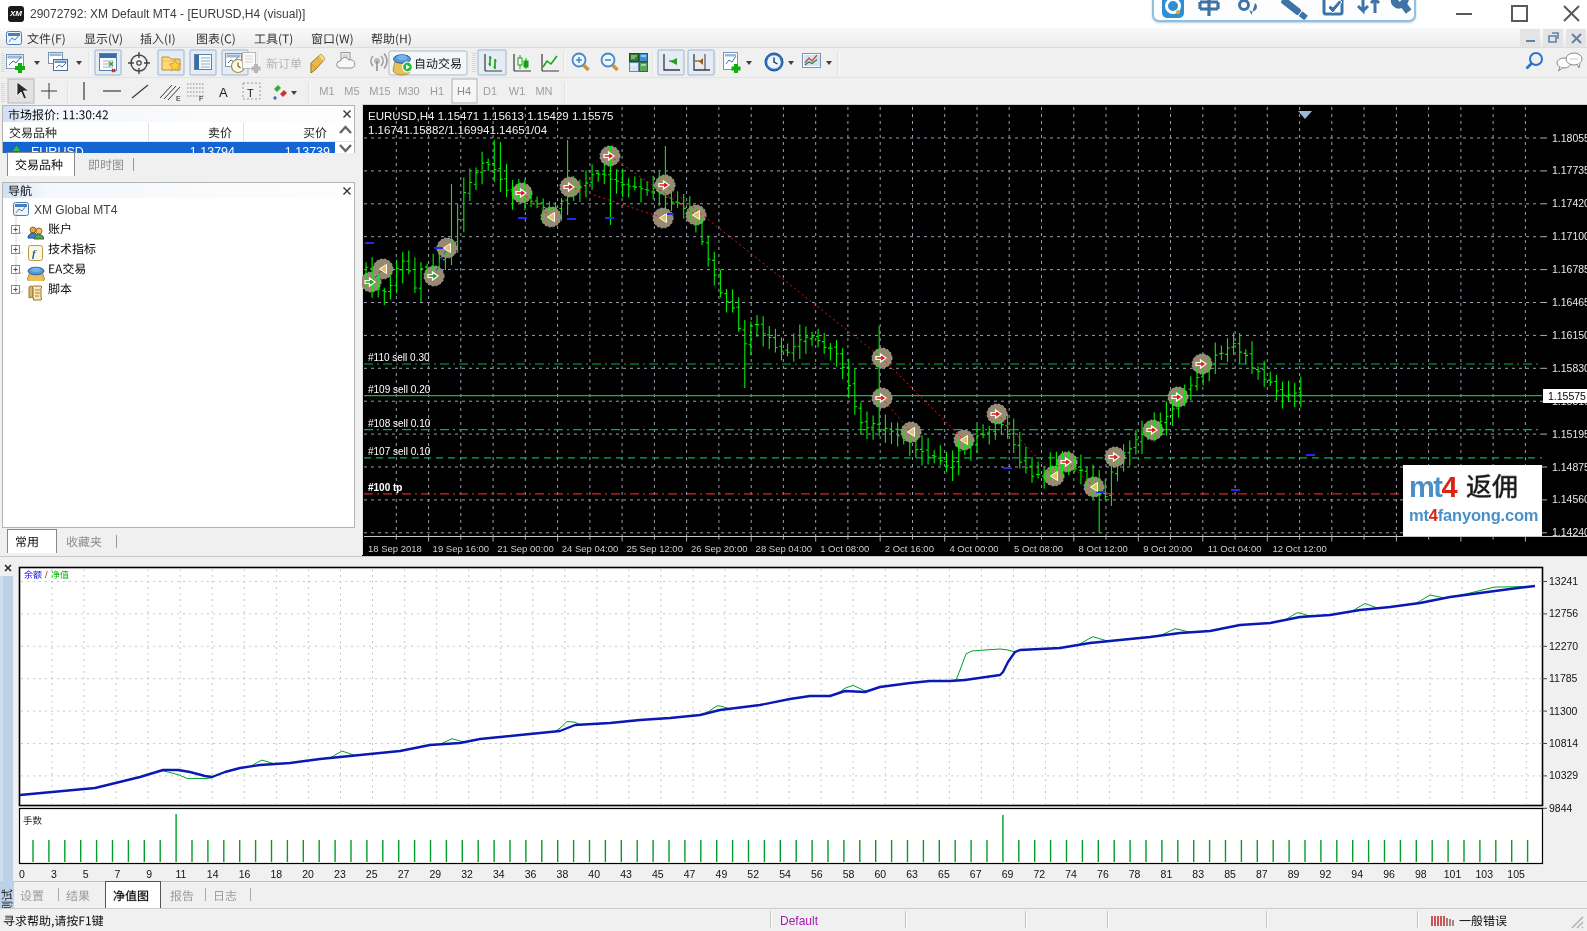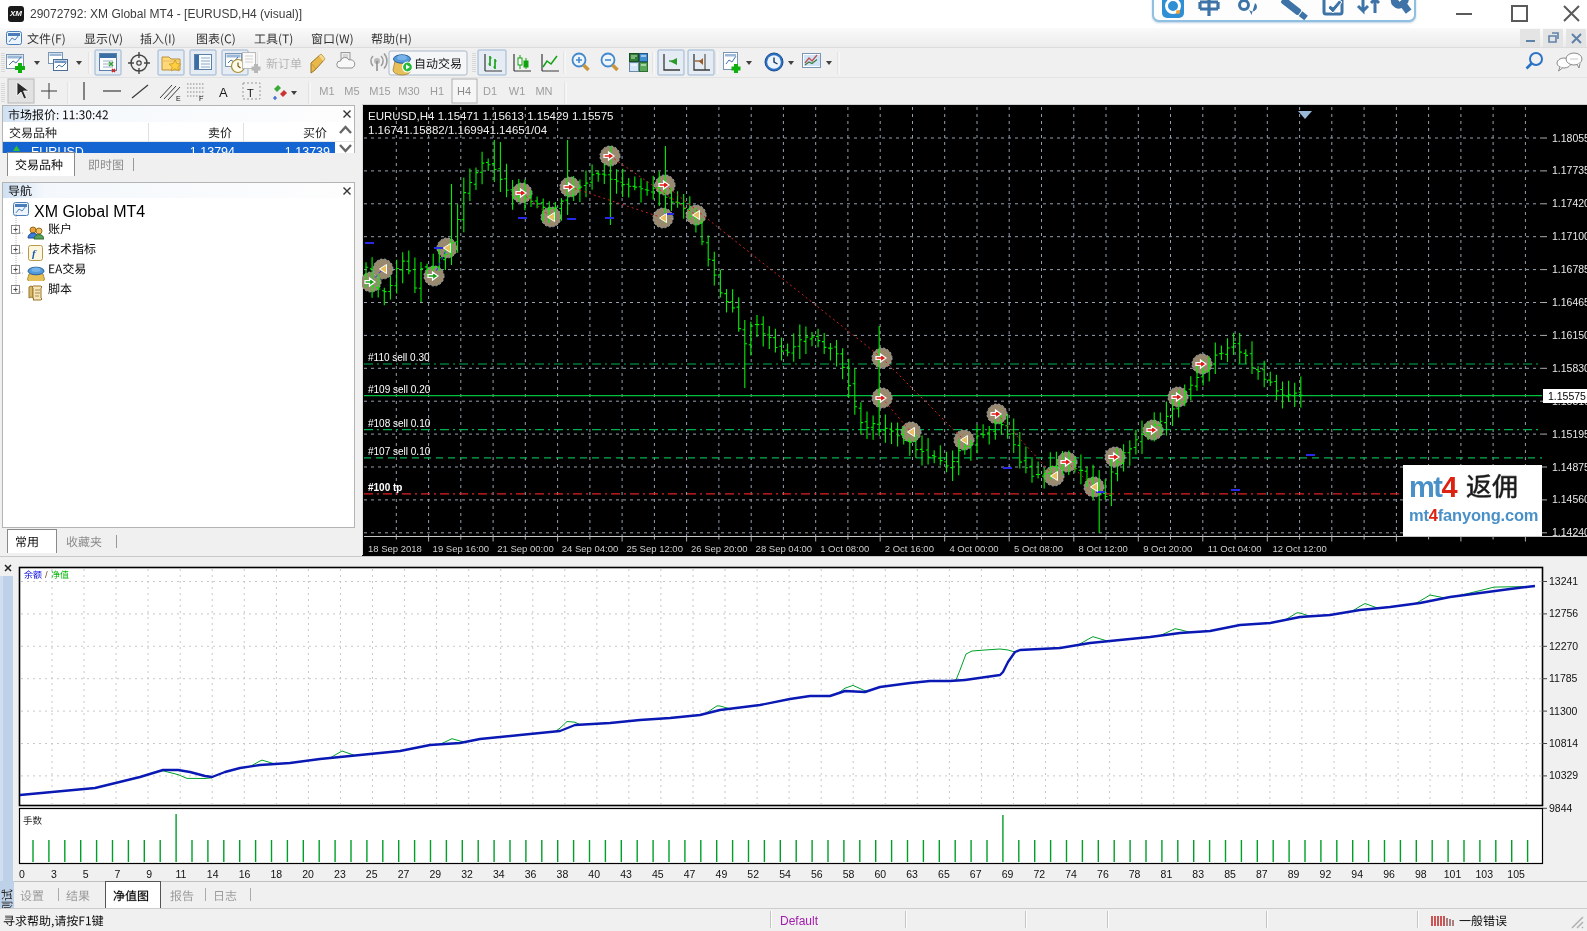--- a/index.html
+++ b/index.html
@@ -2,21 +2,21 @@
 <html><head><meta charset="utf-8"><style>
 *{margin:0;padding:0;box-sizing:border-box}
 html,body{width:1587px;height:931px;overflow:hidden;background:#f0f0f0;
 font-family:"Liberation Sans",sans-serif;-webkit-font-smoothing:antialiased}
 .abs{position:absolute}
 </style></head><body>
 <div class="abs" style="left:0;top:0;width:1404px;height:931px">
 <div class="abs" style="left:0;top:0;width:1587px;height:28px;background:#ffffff"></div>
 <div class="abs" style="left:8px;top:6px;width:16px;height:16px;background:#1a1a1a;border-radius:3px"></div>
 <div class="abs" style="left:8px;top:6px;width:16px;height:16px;color:#fff;font-size:8px;font-weight:bold;font-style:italic;text-align:center;line-height:16px">XM</div>
-<div class="abs" style="left:30px;top:7px;font-size:12px;color:#3c3c3c">29072792: XM Global MT4 - [EURUSD,H4 (visual)]</div>
+<div class="abs" style="left:30px;top:7px;font-size:12px;color:#3c3c3c">29072792: XM Default MT4 - [EURUSD,H4 (visual)]</div>
 <div class="abs" style="left:1152px;top:-10px;width:264px;height:32px;background:#fdfdfd;border:2px solid #8fc0e2;border-radius:7px;box-shadow:0 1px 2px rgba(120,160,200,.5)"></div>
 <svg class="abs" style="left:1156px;top:0" width="256" height="20" viewBox="0 0 256 20">
 <g fill="#3d73a6" stroke="none">
 <rect x="6" y="-4" width="22" height="22" rx="5" fill="#2e8fd5"></rect>
 <circle cx="17" cy="6" r="6.5" fill="none" stroke="#fff" stroke-width="3"></circle>
 <circle cx="22" cy="12" r="2" fill="#f8a325" stroke="none"></circle>
 <g stroke="#3d73a6" stroke-width="3.2" fill="none">
 <path d="M53 -4 V 16 M44 2 H 62 M44 9 H 62 M44 2 V 9 M62 2 V 9"></path>
 </g>
 <circle cx="88" cy="5" r="4.5" fill="none" stroke="#3d73a6" stroke-width="3"></circle>
@@ -486,21 +486,21 @@
       </g>
     </svg>
 <svg class="abs" style="left:342px;top:186px" width="10" height="10">
       <path d="M1.5 1.5 l7 7 m0 -7 l-7 7" stroke="#333" stroke-width="1.4"></path>
     </svg>
 <svg class="abs" style="left:13px;top:202px" width="18" height="15" viewBox="0 0 18 15">
 <rect x="0.5" y="0.5" width="15" height="13" rx="2" fill="#eef4fb" stroke="#4a7ebb"></rect>
 <rect x="2" y="2" width="12" height="3" fill="#4a7ebb"></rect>
 <path d="M3 11 l3 -4 3 2 4 -5" stroke="#4a7ebb" fill="none"></path>
 </svg>
-<div class="abs" style="left:34px;top:203px;font-size:16px;color:#000000">XM Global MT4</div>
+<div class="abs" style="left:34px;top:203px;font-size:12px;color:#404040">XM Global MT4</div>
 <svg class="abs" style="left:11px;top:225px" width="10" height="10">
       <rect x="0.5" y="0.5" width="8" height="8" fill="#fff" stroke="#888"></rect>
       <path d="M2.5 4.5 h4 M4.5 2.5 v4" stroke="#444"></path>
     </svg>
     <svg class="abs" style="left:27px;top:225px" width="17" height="16" viewBox="0 0 17 16">
 <circle cx="6" cy="5" r="3" fill="#e8a33d" stroke="#9a6a1a"></circle>
 <path d="M1 13 a5 5 0 0 1 10 0 z" fill="#3d7edb" stroke="#1a4a9a"></path>
 <circle cx="12" cy="6" r="3" fill="#f0c060" stroke="#9a6a1a"></circle>
 <path d="M7 14 a5 4.5 0 0 1 10 0 z" fill="#5b9e5b" stroke="#2a6e2a"></path>
 </svg>

